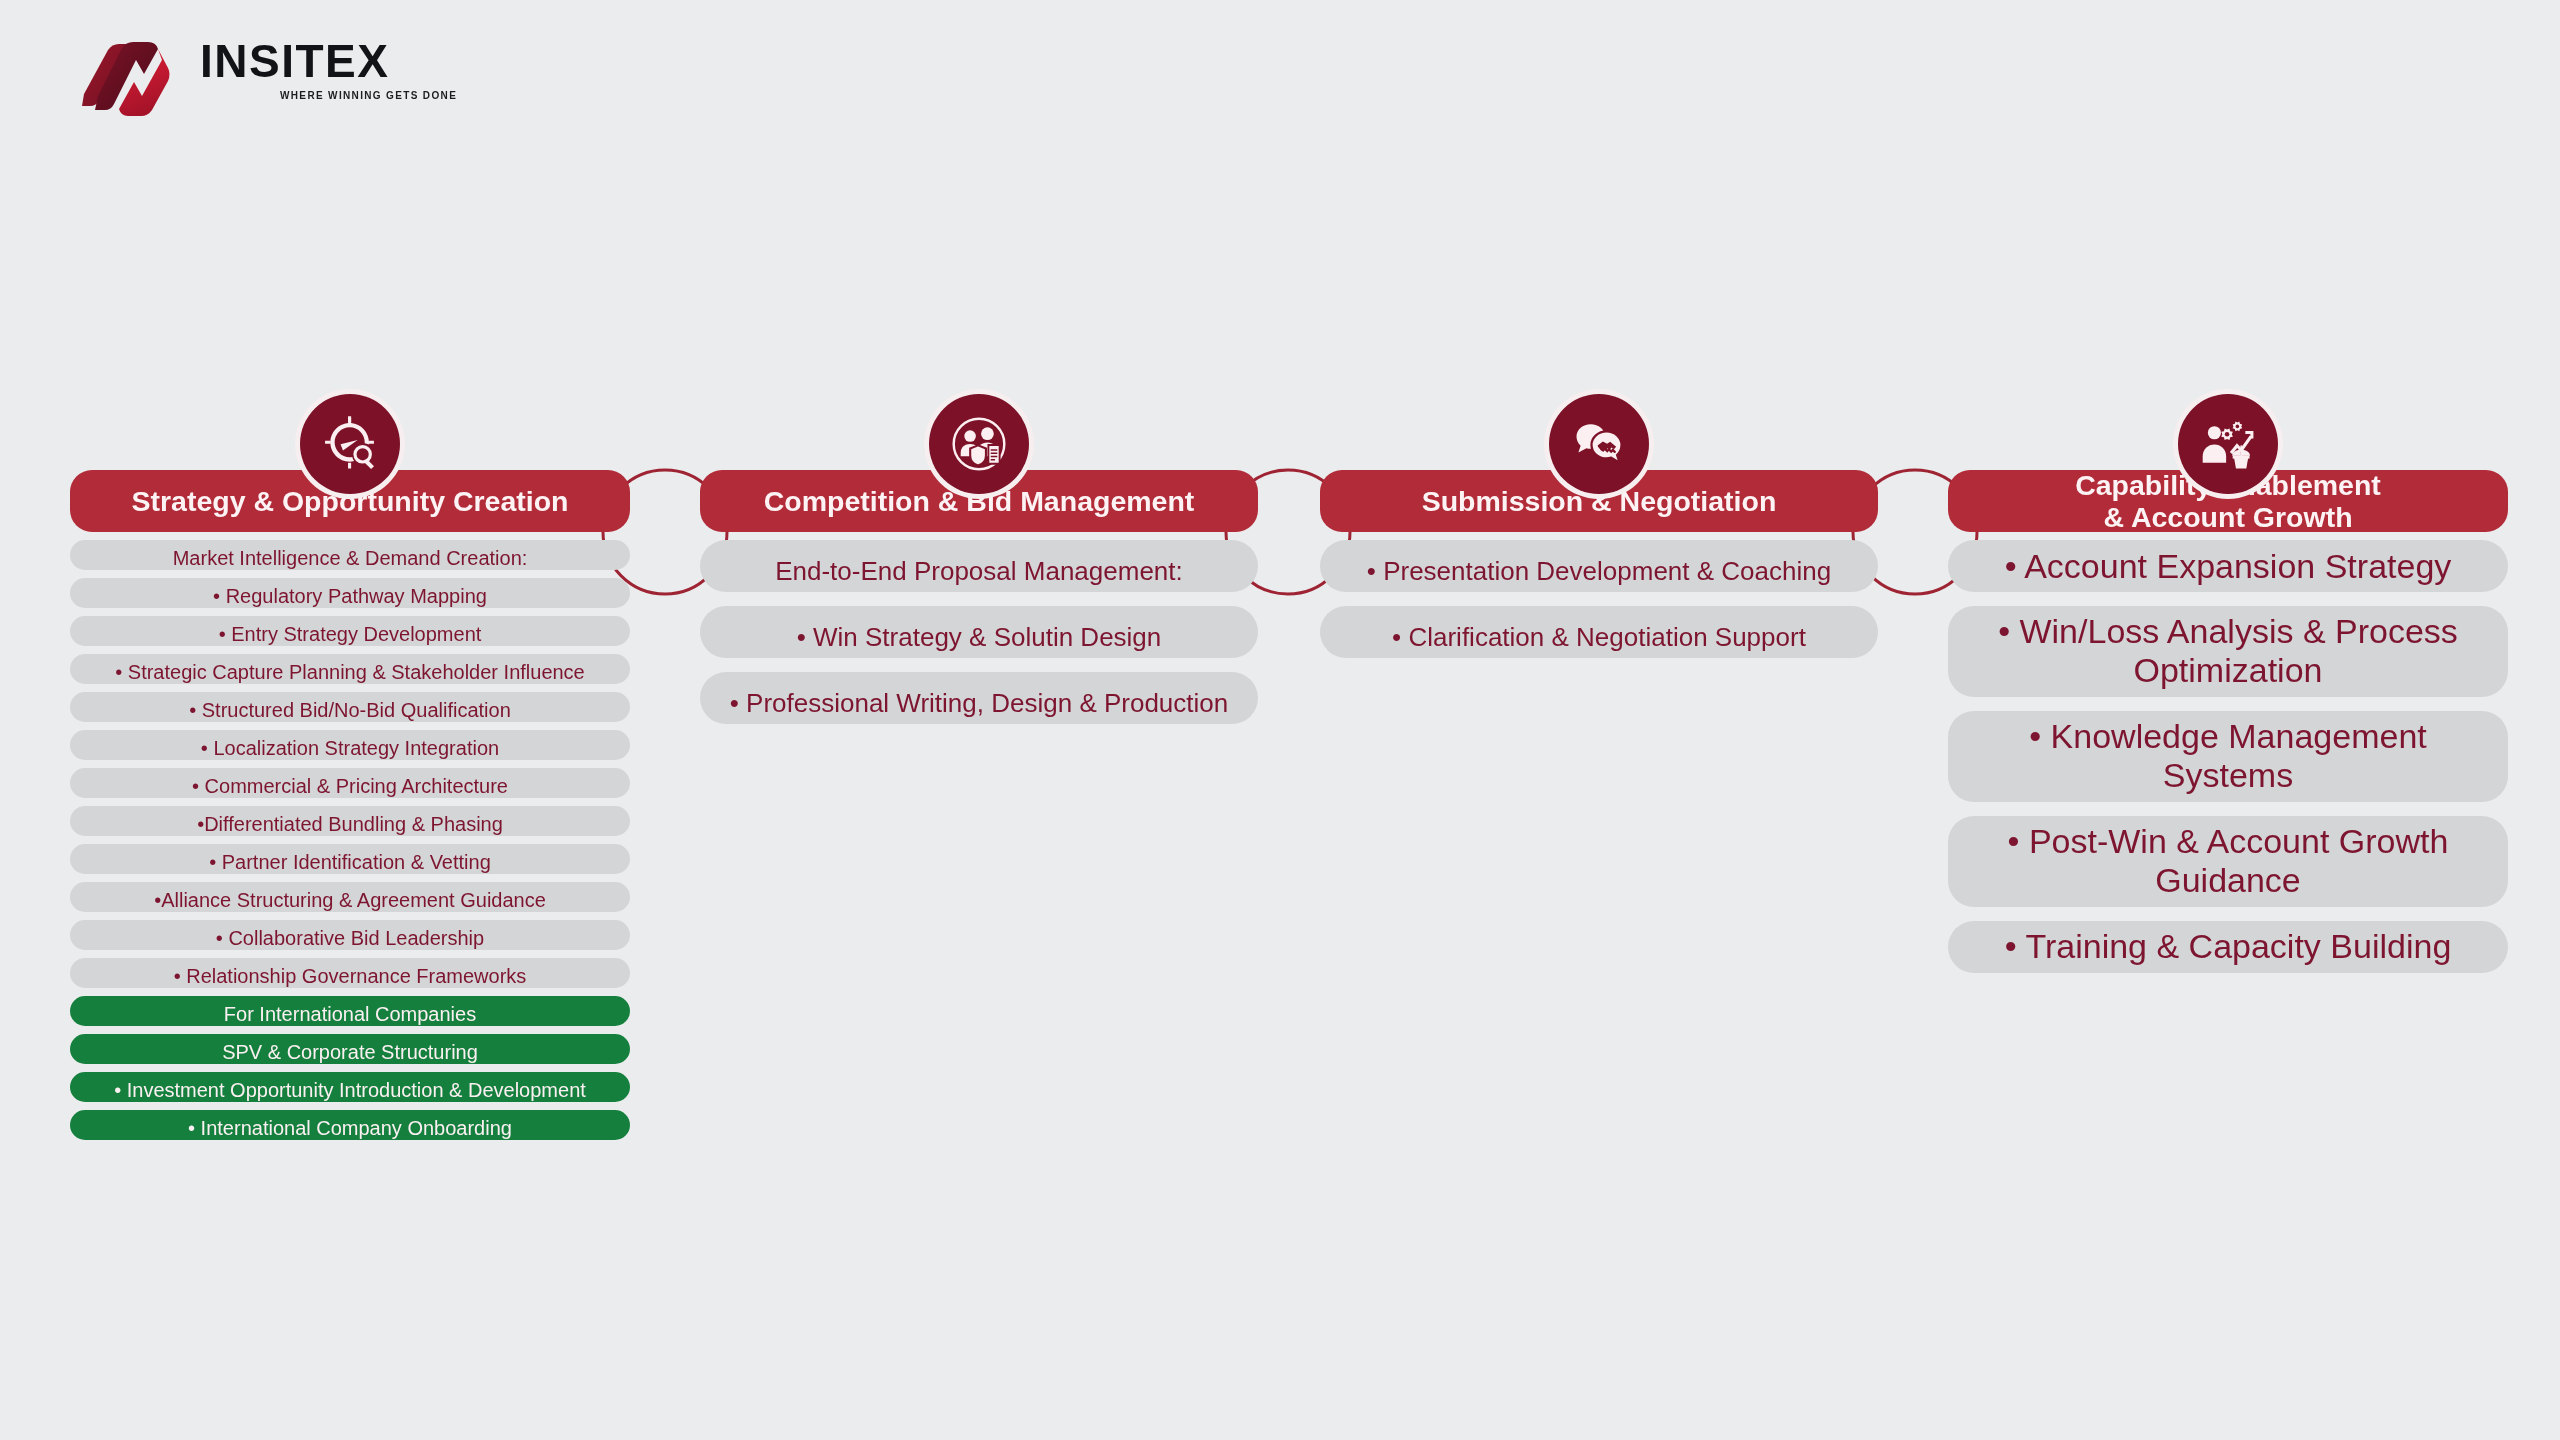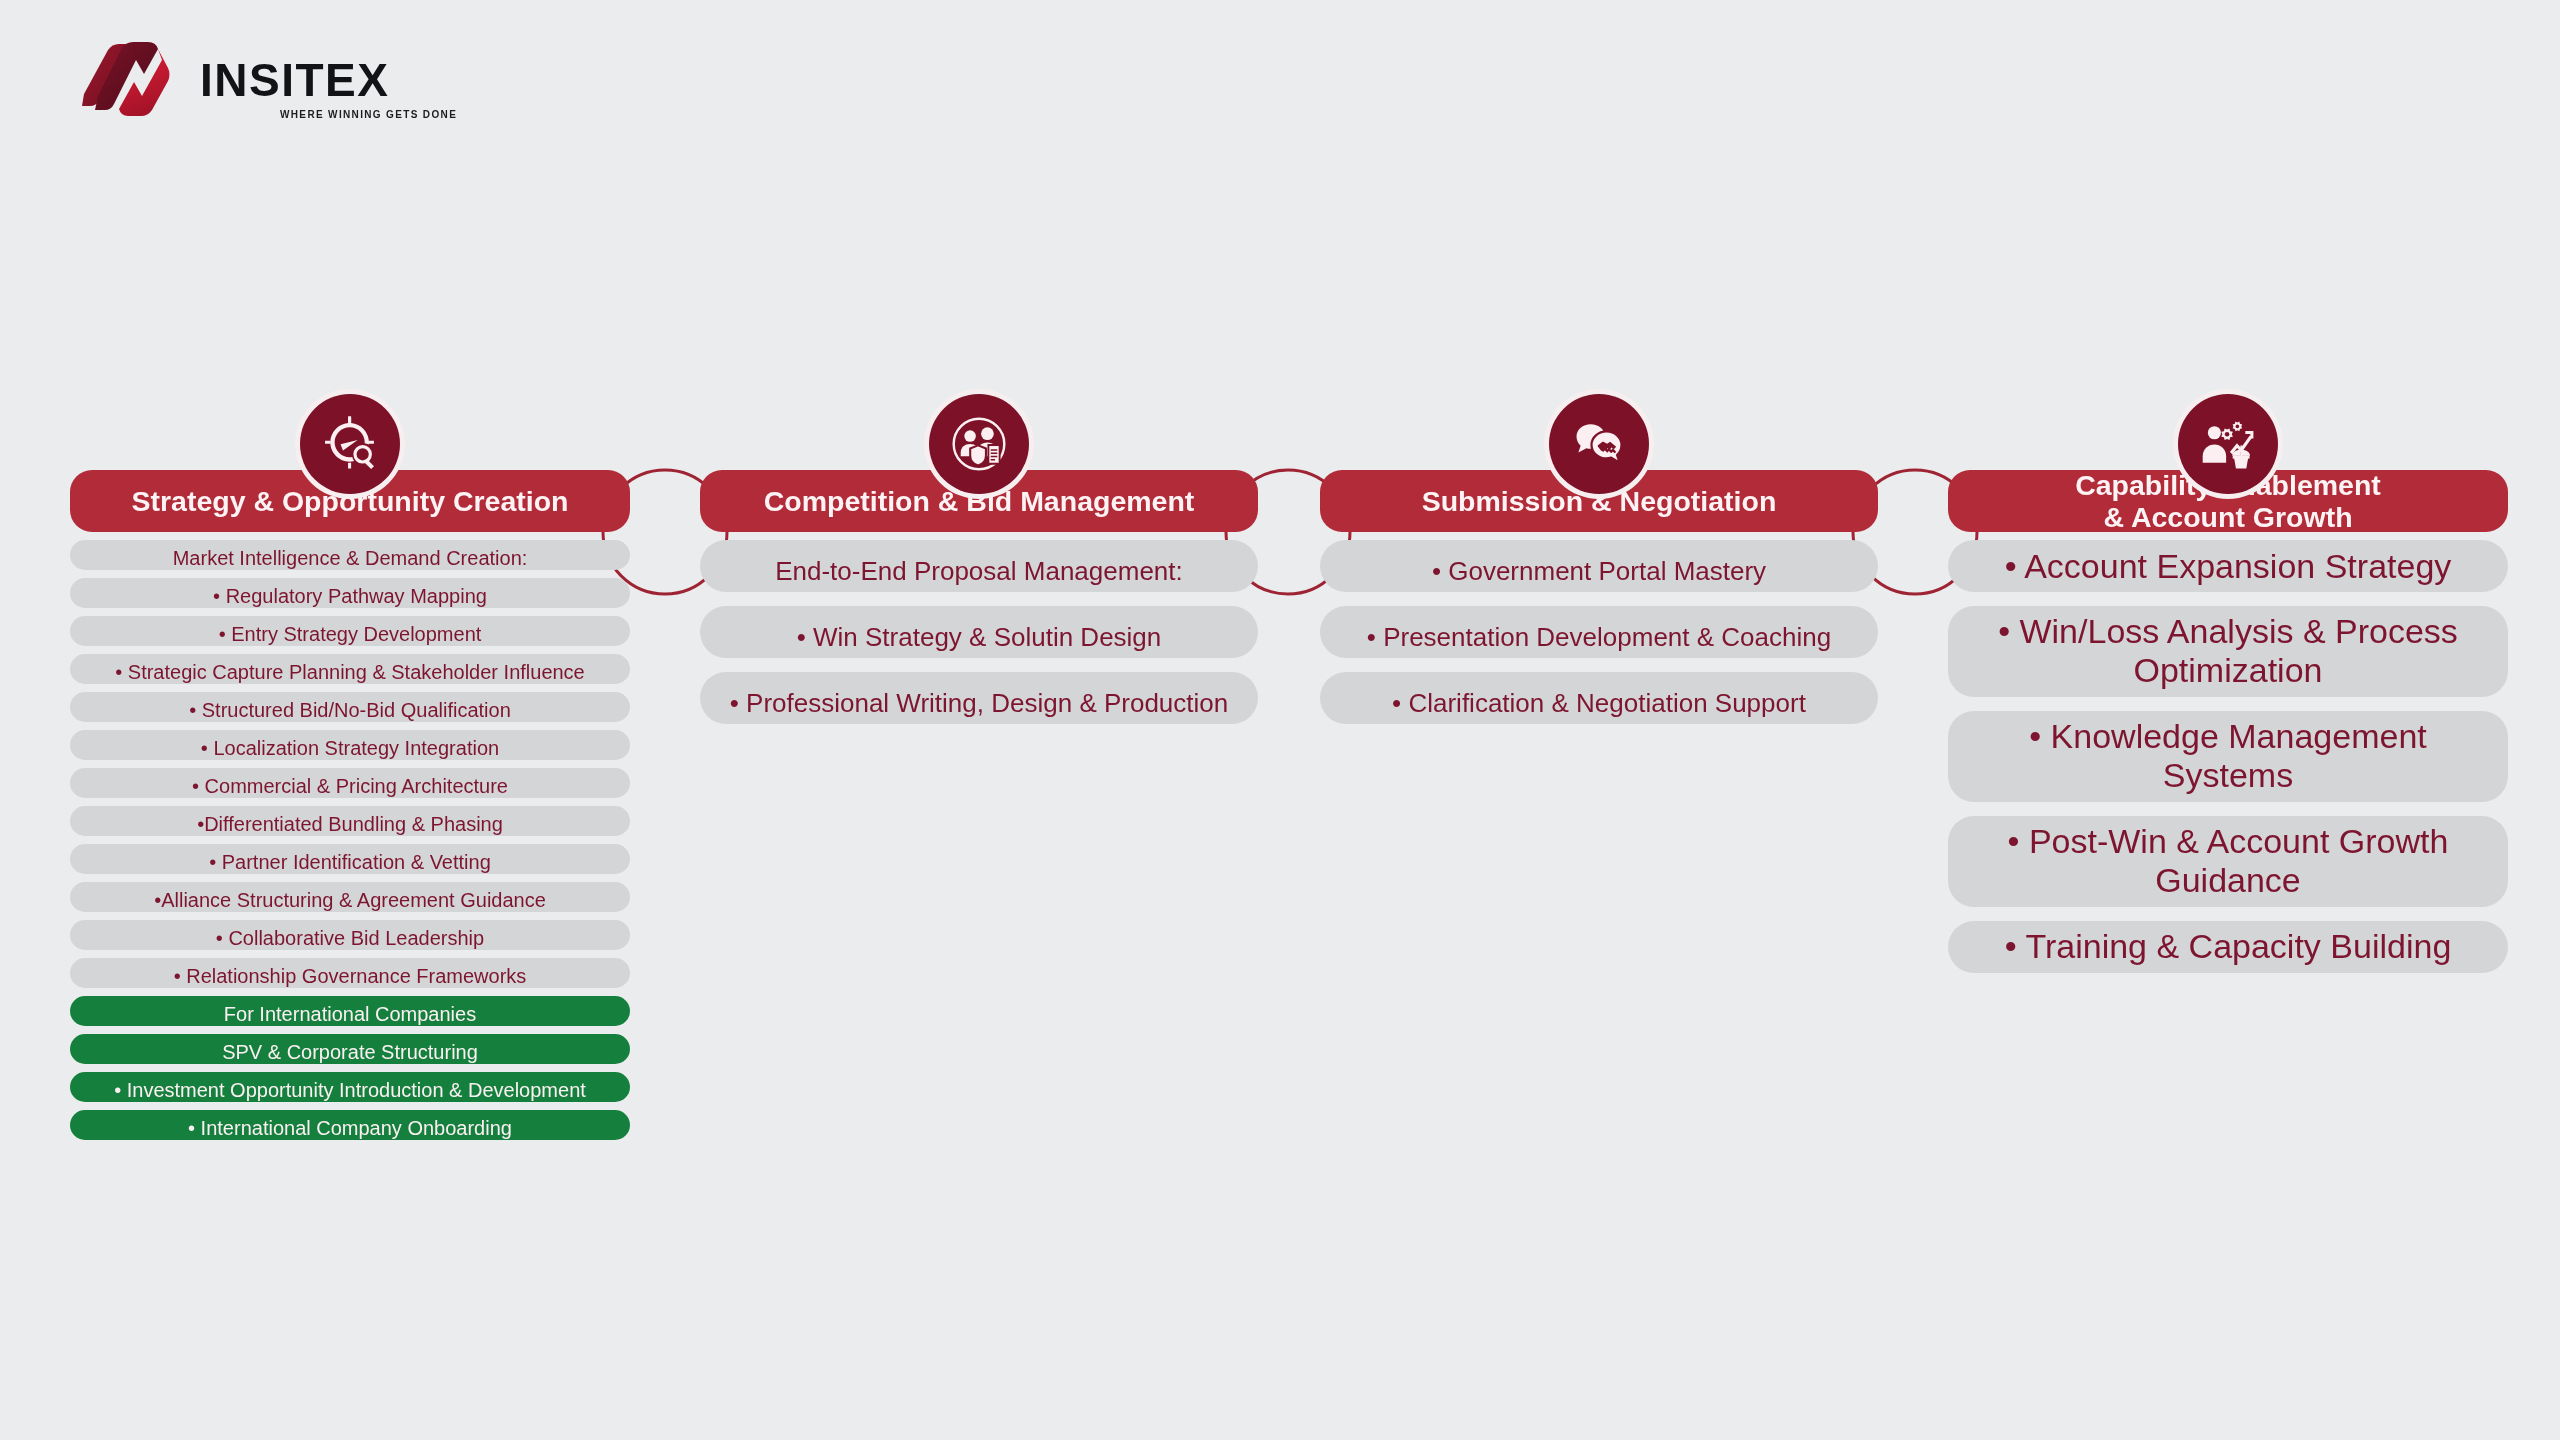--- a/index.html
+++ b/index.html
@@ -14,21 +14,21 @@
     overflow: hidden;
     position: relative;
   }
 
   
   #logo-area {
     position: absolute;
     left: 78px;
     top: 38px;
     display: flex;
-    align-items: flex-end;
+    align-items: flex-start;
     gap: 18px;
   }
   #logo-mark { width: 104px; height: 82px; display: block; }
   #logo-text-block { display: flex; flex-direction: column; line-height: 1; }
   #logo-wordmark {
     font-size: 46px;
     font-weight: bold;
     letter-spacing: 1.5px;
     color: #111316;
     font-family: "Liberation Sans", sans-serif;
@@ -277,23 +277,20 @@
       <svg viewBox="0 0 64 64" fill="#fbeff1">
         <path d="M8 24c0-7.2 6.8-13 15.2-13S38.4 16.8 38.4 24s-6.8 13-15.2 13c-1.6 0-3.2-.2-4.6-.6L10 41l2.4-7.2C9.6 31.3 8 27.8 8 24z"></path>
         <path d="M56 33c0-8-7.2-14.4-16-14.4S24 25 24 33s7.2 14.4 16 14.4c1.8 0 3.5-.3 5.1-.8L54 52l-2.7-8.2C54.2 41 56 37.2 56 33z" stroke="#7c1127" stroke-width="2.4"></path>
         <path d="M30.5 33.6l5.6-4.4 4.6 2.6 3.2-2.2 6.4 5.4-2.4 2.6-2.6-2-1.8 2.4-2.4-1.6-2 2.4-2.6-1.6-2.1 2.3z" fill="#7c1127"></path>
         <path d="M32 34.4l4.4 4.4 1.8-1.8 2.6 2.5 1.7-1.8 2.5 2.4 1.7-1.8 2.1 2.1" fill="none" stroke="#7c1127" stroke-width="2.4" stroke-linecap="round"></path>
       </svg>
     </div>
     <div class="col-header one-line">Submission &amp; Negotiation</div>
     <div class="col-items">
         <div class="item">
-          <span class="item-text">• Government Portal Mastery</span>
-        </div>
-        <div class="item">
           <span class="item-text">• Presentation Development &amp; Coaching</span>
         </div>
         <div class="item">
           <span class="item-text">• Clarification &amp; Negotiation Support</span>
         </div>
       </div>
   </div>
 
   <div class="column" id="col-4">
     <div class="col-icon">

